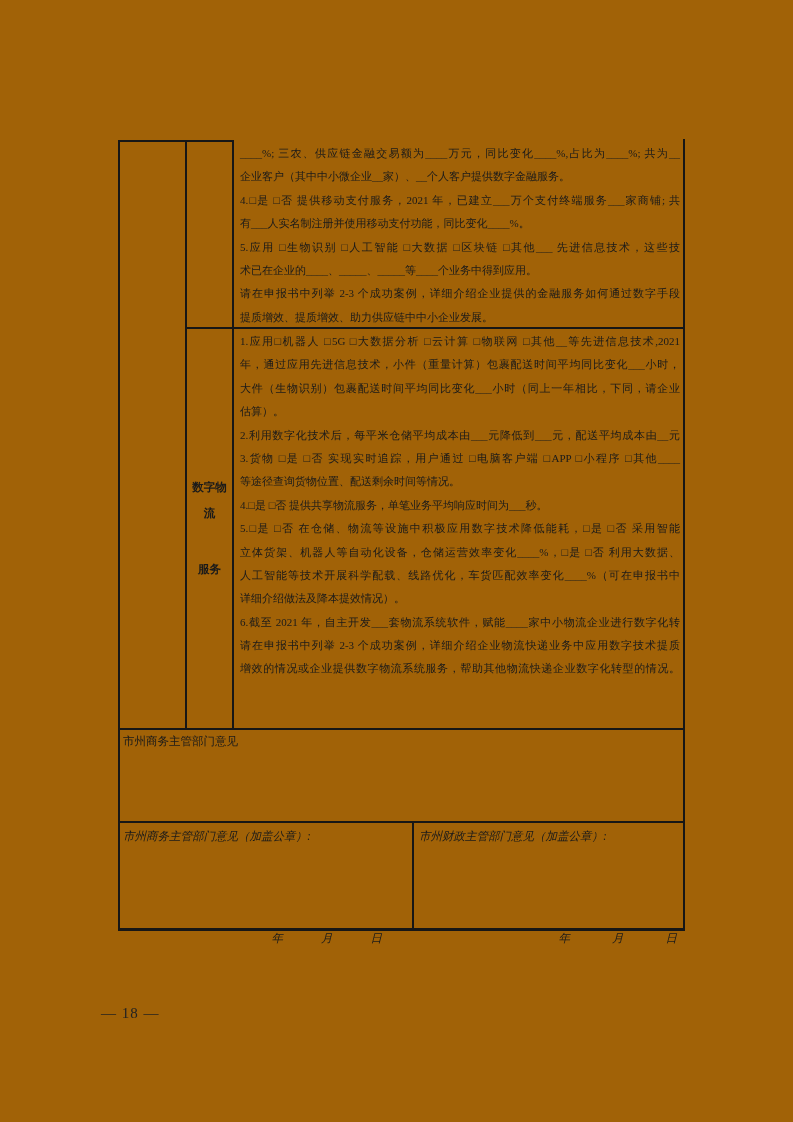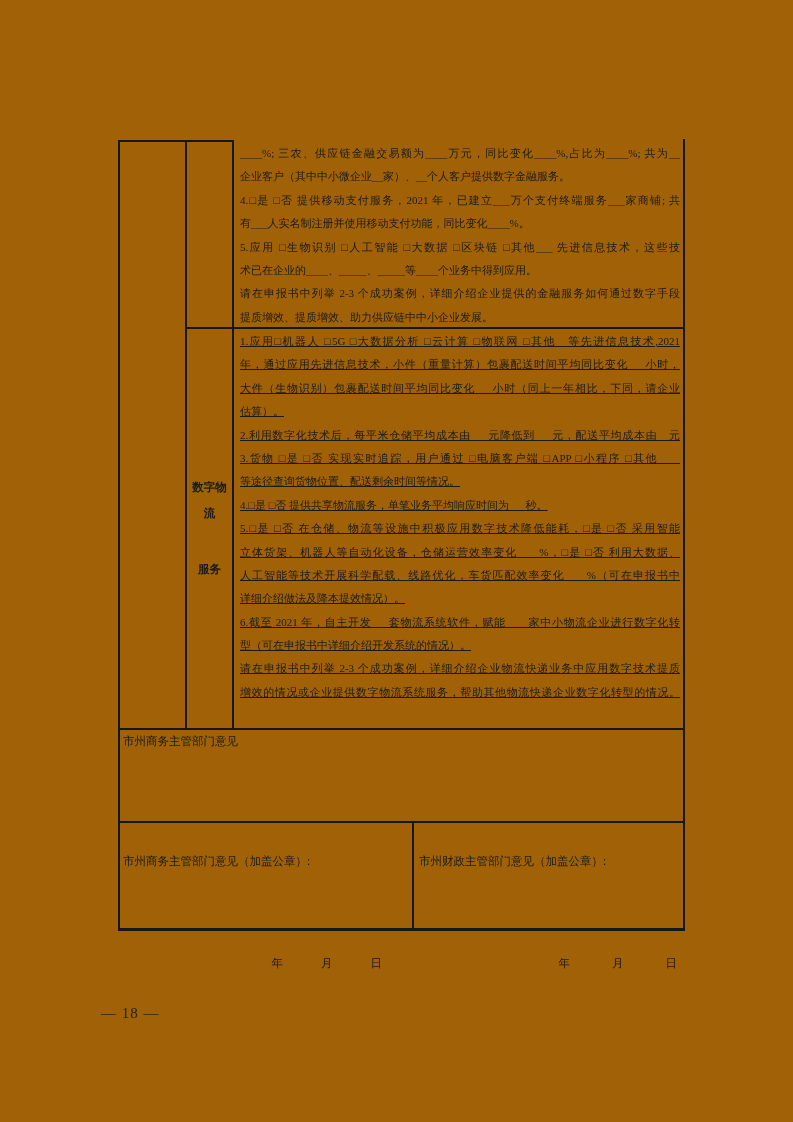--- a/index.html
+++ b/index.html
@@ -18,30 +18,30 @@
   .h-row-split    { left:185px; top:327px; width:500px; height:2px; }
   .h-sig-top      { left:118px; top:728px; width:567px; height:2px; }
   .h-opinion-top  { left:118px; top:821px; width:567px; height:2px; }
   .h-bottom       { left:118px; top:928px; width:567px; height:3px; }
 
   
   .cellblock { position:absolute; font-size:11px; }
   .ln { height:23.4px; line-height:23.4px; overflow:visible; }
   .j  { text-align:justify; text-align-last:justify; }
   .fin-block { left:240px; top:142px;  width:440px; }
-  .log-block { left:240px; top:330px;  width:440px;text-decoration:underline; }
+  .log-block { left:240px; top:330px;  width:440px; }
 
   .svc-label {
     position:absolute; left:187px; top:329px; width:45px; height:398px;
     display:flex; flex-direction:column; justify-content:center; align-items:center;
     font-weight:700; font-size:11.5px; line-height:26px; text-align:center;gap:30px;
   }
   .sig-block { position:absolute; left:123px; top:733px; width:555px; font-size:11.5px; line-height:16px; }
 
-  .op-box { position:absolute; top:848px; height:132px; }
+  .op-box { position:absolute; top:823px; height:132px;font-style:italic; }
   .op-left  { left:118px; width:294px; }
   .op-right { left:414px; width:269px; }
   .op-title { position:absolute; left:5px; top:6px; font-size:11.5px; white-space:nowrap; }
   .op-date  { position:absolute; bottom:9px; display:flex; font-size:11.5px; }
   .op-left  .op-date { right:30px; gap:38px; }
   .op-right .op-date { right:6px;  gap:42px; }
 
   .pageno { position:absolute; left:101px; top:1005px; font-size:15px; letter-spacing:1px; color:#222;text-align:right; }
 </style>
 </head>
@@ -83,21 +83,20 @@
     <div class="ln">估算）。</div>
     <div class="ln j">2.利用数字化技术后，每平米仓储平均成本由___元降低到___元，配送平均成本由__元</div>
     <div class="ln j">3.货物 □是 □否 实现实时追踪，用户通过 □电脑客户端 □APP □小程序 □其他____</div>
     <div class="ln">等途径查询货物位置、配送剩余时间等情况。</div>
     <div class="ln">4.□是 □否 提供共享物流服务，单笔业务平均响应时间为___秒。</div>
     <div class="ln j">5.□是 □否 在仓储、物流等设施中积极应用数字技术降低能耗，□是 □否 采用智能</div>
     <div class="ln j">立体货架、机器人等自动化设备，仓储运营效率变化____%，□是 □否 利用大数据、</div>
     <div class="ln j">人工智能等技术开展科学配载、线路优化，车货匹配效率变化____%（可在申报书中</div>
     <div class="ln">详细介绍做法及降本提效情况）。</div>
     <div class="ln j">6.截至 2021 年，自主开发___套物流系统软件，赋能____家中小物流企业进行数字化转</div>
-    <div class="ln">型（可在申报书中详细介绍开发系统的情况）。</div>
     <div class="ln j">请在申报书中列举 2-3 个成功案例，详细介绍企业物流快递业务中应用数字技术提质</div>
     <div class="ln j">增效的情况或企业提供数字物流系统服务，帮助其他物流快递企业数字化转型的情况。</div>
   </div>
 
   <div class="sig-block">
     <span>市州商务主管部门意见</span>
   </div>
 
   <div class="op-box op-left">
     <div class="op-title">市州商务主管部门意见（加盖公章）:</div>

